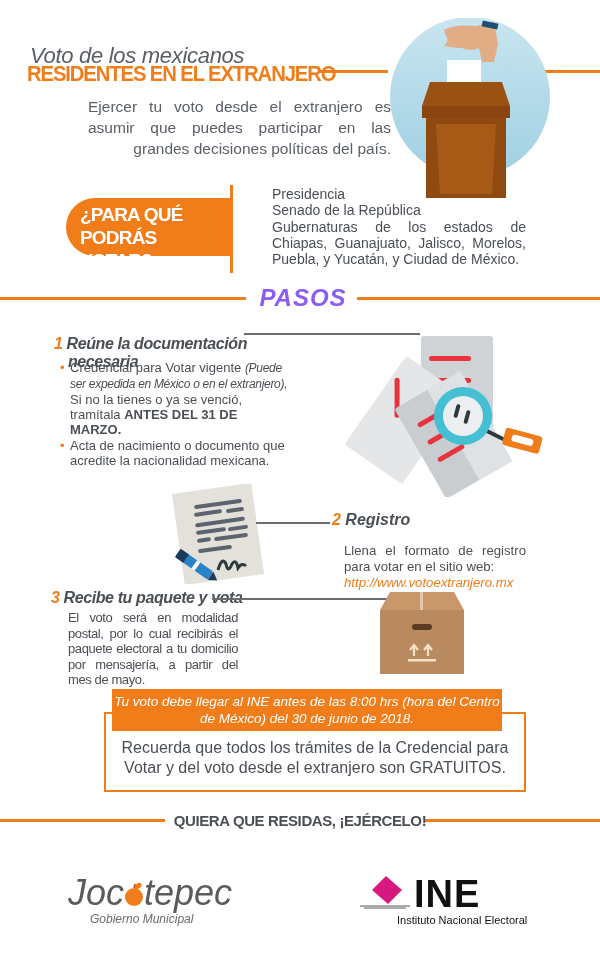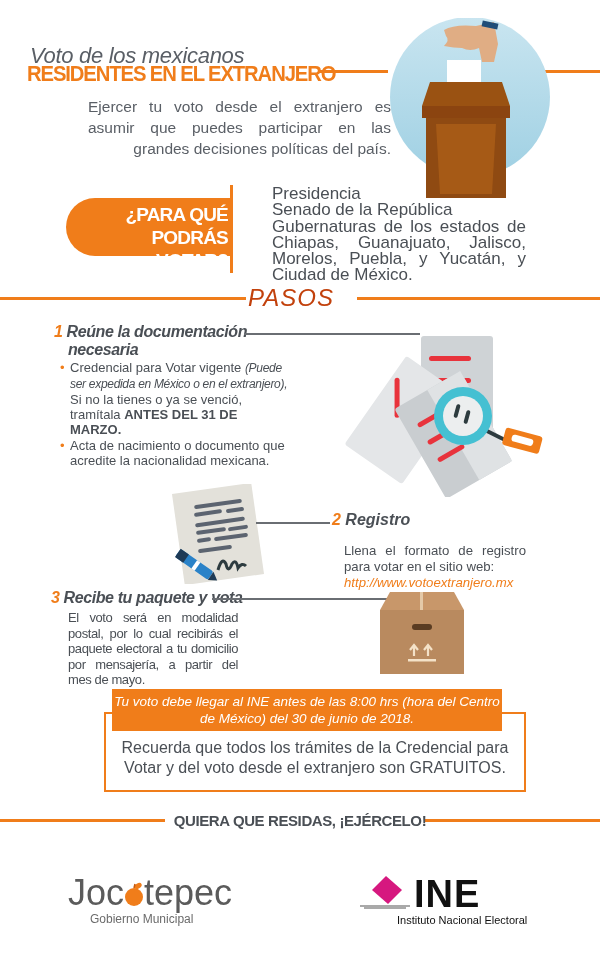--- a/index.html
+++ b/index.html
@@ -10,32 +10,32 @@
   
   .hdr-line { position: absolute; height: 3px; background: #f07d1a; }
   .title-1 { left: 30px; top: 43px; font-size: 22px; font-style: italic; color: #5a5f66; letter-spacing: -0.3px; }
   .title-2 { left: 27px; top: 61px; font-size: 22px; font-weight: bold; color: #f07d1a; letter-spacing: -1.2px; font-family: "Liberation Sans Narrow","Liberation Sans", sans-serif; transform: scaleX(0.92); transform-origin: left; }
   .intro { left: 60px; top: 96px; width: 303px; font-size: 15.5px; line-height: 21px; text-align: justify; text-align-last: right; color: #5a5f66; margin-left: 28px; }
 
   .ballot { left: 384px; top: 18px; width: 175px; height: 180px; }
 
   
   .pq-badge { left: 66px; top: 198px; width: 166px; height: 58px; background: #f07d1a; border-radius: 29px 0 0 29px; }
-  .pq-text { left: 80px; top: 203px; width: 148px; text-align: right; color: #fff; font-weight: bold; font-size: 19px; line-height: 23px; letter-spacing: -0.8px; }
+  .pq-text { left: 80px; top: 203px; width: 148px; color: #fff; font-weight: bold; font-size: 19px; line-height: 23px; letter-spacing: -0.8px; }
   .pq-bar { left: 230px; top: 185px; width: 3px; height: 88px; background: #f07d1a; }
-  .pq-list { left: 272px; top: 186px; width: 254px; font-size: 17px; line-height: 16.3px; color: #4a4f55; }
+  .pq-list { left: 272px; top: 186px; width: 254px; font-size: 14px; line-height: 16.3px; color: #4a4f55; }
   .pq-list div { text-align: left; }
   .pq-list .j { text-align: justify; text-align-last: left; }
 
   
-  .pasos { left: 248px; top: 284px; width: 110px; font-size: 24px; font-weight: normal; font-style: italic; color: #c2410c; letter-spacing: 1px; }
+  .pasos { left: 248px; top: 284px; width: 110px; text-align: center; font-size: 24px; font-weight: bold; font-style: italic; color: #8b5cf6; letter-spacing: 1px; }
 
   .step-num { color: #f07d1a; font-weight: bold; font-style: italic; }
   .step-title { font-style: italic; font-weight: bold; color: #4a4f55; }
-  .s1-head { left: 54px; top: 323px; font-size: 16px; line-height: 18px; letter-spacing: -0.4px; }
+  .s1-head { left: 54px; top: 335px; font-size: 16px; line-height: 18px; letter-spacing: -0.4px; }
   .s1-head .l2 { padding-left: 14px; display: block; }
   .s1-list { left: 60px; top: 360px; width: 230px; font-size: 13px; line-height: 15px; color: #4a4f55; }
   .s1-list .item { position: relative; padding-left: 10px; margin-bottom: 1px; }
   .s1-list .item::before { content: "•"; position: absolute; left: 0; top: 0; color: #f07d1a; }
   .s1-list .sm { font-style: italic; font-size: 12px; letter-spacing: -0.3px; }
   .s1-list b { font-weight: bold; }
 
   .thin-line { position: absolute; height: 1.5px; background: #6a6e73; }
 
   .docs { left: 345px; top: 322px; width: 200px; height: 175px; }
@@ -52,21 +52,21 @@
   
   .notice-box { left: 104px; top: 712px; width: 422px; height: 80px; border: 2px solid #f07d1a; border-top: none; }
   .notice-box::before { content:""; position:absolute; left:-2px; top:0; width: 30px; height: 2px; background:#f07d1a; }
   .notice-box::after { content:""; position:absolute; right:-2px; top:0; width: 30px; height: 2px; background:#f07d1a; }
   .notice-bar { left: 112px; top: 689px; width: 390px; height: 42px; background: #f07d1a; color: #fff; font-style: italic; font-size: 13.5px; line-height: 17px; text-align: center; padding-top: 4px; }
   .notice-text { left: 110px; top: 738px; width: 410px; font-size: 16px; line-height: 20px; text-align: center; color: #4a4f55; }
 
   
   .cta { left: 150px; top: 812px; width: 300px; font-size: 15px; font-weight: bold; line-height: 18px; text-align: center; color: #4a4f55; letter-spacing: -0.4px; }
 
-  .joco { left: 68px; top: 872px; width: 200px; height: 60px; }
+  .joco { left: 68px; top: 872px; width: 200px; height: 60px; font-style: italic; }
   .joco-word { position: absolute; left: 0; top: 0; font-size: 36px; color: #5b5b5b; letter-spacing: 0px; }
   .joco-sub { position: absolute; left: 22px; top: 40px; font-size: 12px; color: #6b6b6b; }
   .ine { left: 358px; top: 874px; width: 160px; height: 56px; text-align: right; }
   .ine-word { position: absolute; left: 56px; top: 0; font-size: 38px; font-weight: 900; color: #111; letter-spacing: 1px; line-height: 40px; }
   .ine-sub { position: absolute; left: 2px; top: 40px; font-size: 11px; font-weight: normal; color: #111; white-space: nowrap; padding-left: 37px; }
 </style>
 </head>
 <body>
 
 <div class="hdr-line" style="left:318px; top:70px; width:70px;"></div>

